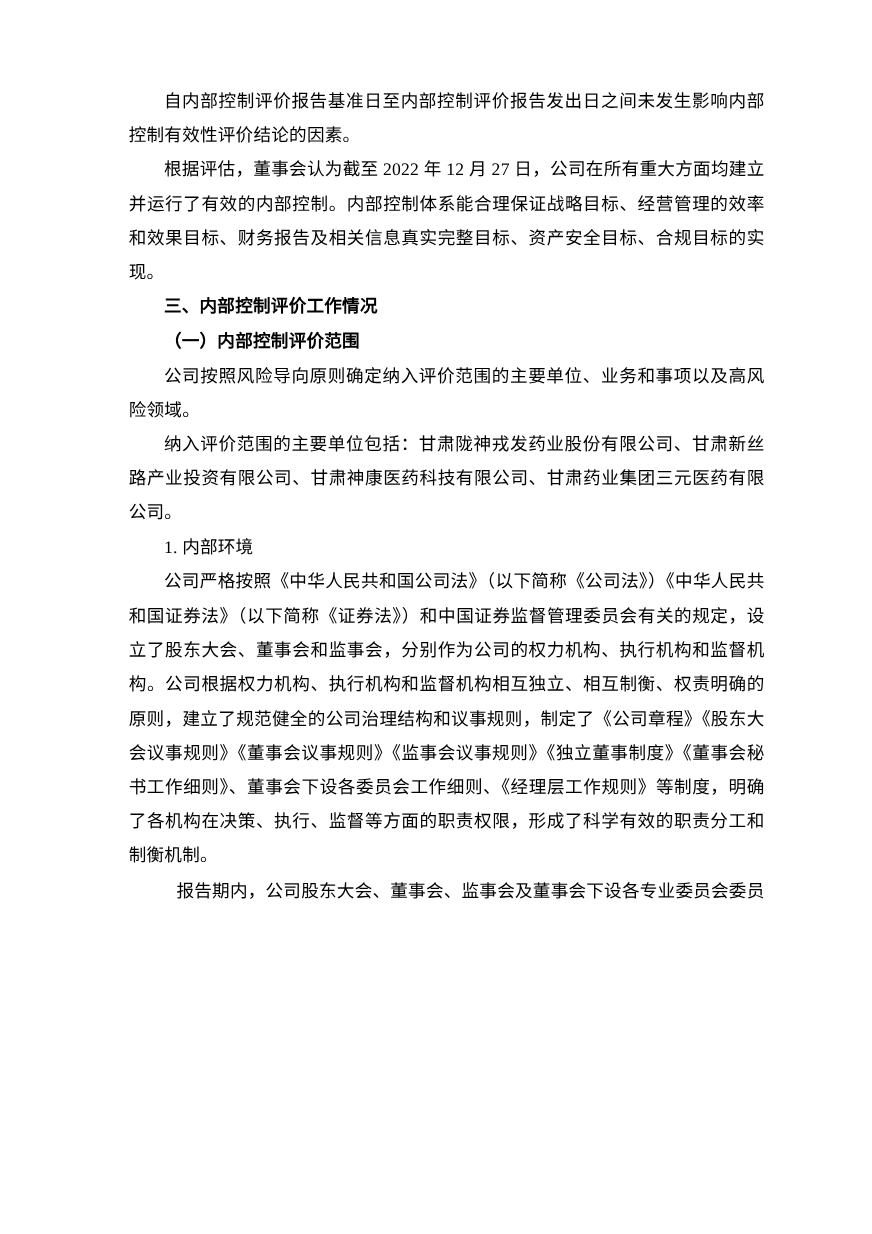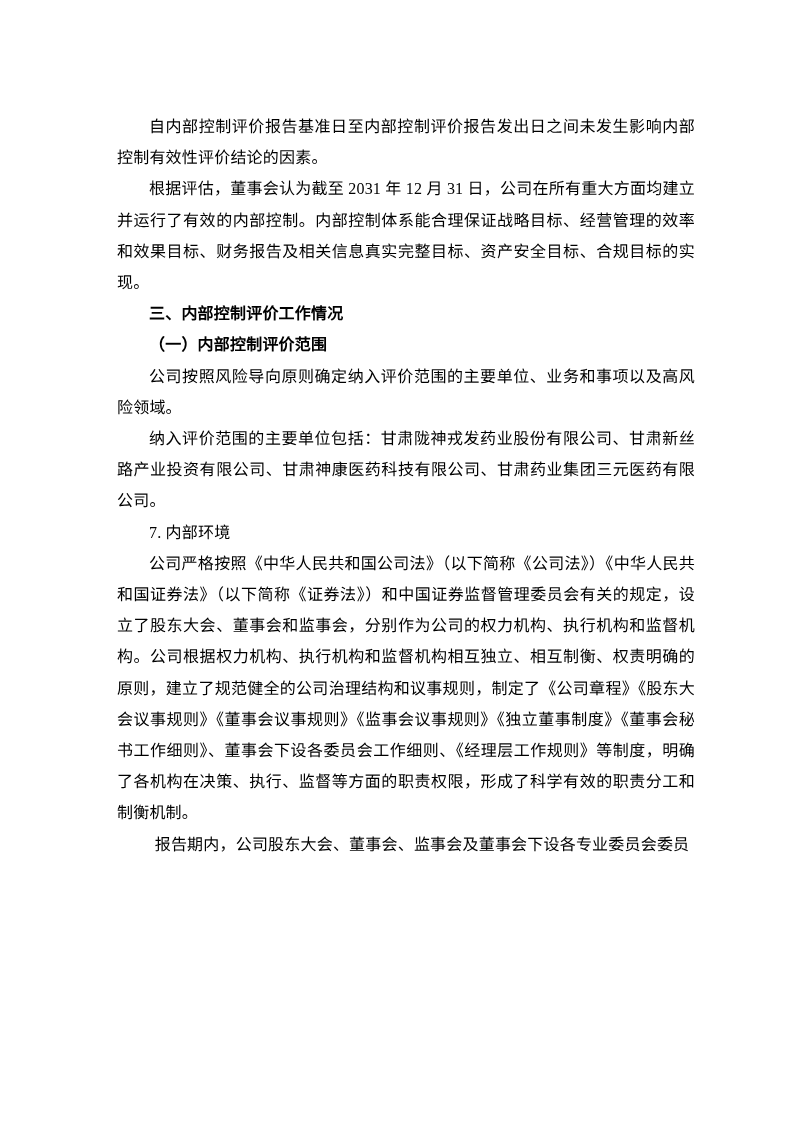--- a/index.html
+++ b/index.html
@@ -10,51 +10,51 @@
   .page {
     position: relative;
     width: 793px;
     height: 1122px;
     background: #ffffff;
     overflow: hidden;
   }
   .content {
     position: absolute;
     left: 117px;
-    top: 111px;
+    top: 77px;
     width: 578px;
   }
   .para {
     margin: 0;
     padding: 0;
     font-family: "Liberation Serif", "DejaVu Serif", serif;
     font-size: 16px;
     line-height: 31.2px;
     color: #000000;
     text-align: justify;
     text-justify: inter-ideograph;
     text-indent: 32px;
     letter-spacing: 0.2px;
   }
   .para.heading {
     font-weight: bold;
     text-align: left;
   }
   .para.last {
-    text-align: center;
+    text-align: right;
   }
 </style>
 </head>
 <body>
 
 <div class="page">
   <div class="content">
     <p class="para">自内部控制评价报告基准日至内部控制评价报告发出日之间未发生影响内部控制有效性评价结论的因素。</p>
-    <p class="para">根据评估，董事会认为截至 2031 年 12 月 31 日，公司在所有重大方面均建立并运行了有效的内部控制。内部控制体系能合理保证战略目标、经营管理的效率和效果目标、财务报告及相关信息真实完整目标、资产安全目标、合规目标的实现。</p>
+    <p class="para">根据评估，董事会认为截至 2022 年 12 月 27 日，公司在所有重大方面均建立并运行了有效的内部控制。内部控制体系能合理保证战略目标、经营管理的效率和效果目标、财务报告及相关信息真实完整目标、资产安全目标、合规目标的实现。</p>
     <p class="para heading">三、内部控制评价工作情况</p>
     <p class="para heading">（一）内部控制评价范围</p>
     <p class="para">公司按照风险导向原则确定纳入评价范围的主要单位、业务和事项以及高风险领域。</p>
     <p class="para">纳入评价范围的主要单位包括：甘肃陇神戎发药业股份有限公司、甘肃新丝路产业投资有限公司、甘肃神康医药科技有限公司、甘肃药业集团三元医药有限公司。</p>
-    <p class="para">7. 内部环境</p>
+    <p class="para">1. 内部环境</p>
     <p class="para">公司严格按照《中华人民共和国公司法》（以下简称《公司法》）《中华人民共和国证券法》（以下简称《证券法》）和中国证券监督管理委员会有关的规定，设立了股东大会、董事会和监事会，分别作为公司的权力机构、执行机构和监督机构。公司根据权力机构、执行机构和监督机构相互独立、相互制衡、权责明确的原则，建立了规范健全的公司治理结构和议事规则，制定了《公司章程》《股东大会议事规则》《董事会议事规则》《监事会议事规则》《独立董事制度》《董事会秘书工作细则》、董事会下设各委员会工作细则、《经理层工作规则》等制度，明确了各机构在决策、执行、监督等方面的职责权限，形成了科学有效的职责分工和制衡机制。</p>
     <p class="para last">报告期内，公司股东大会、董事会、监事会及董事会下设各专业委员会委员</p>
   </div>
 </div>
 
 </body></html>

